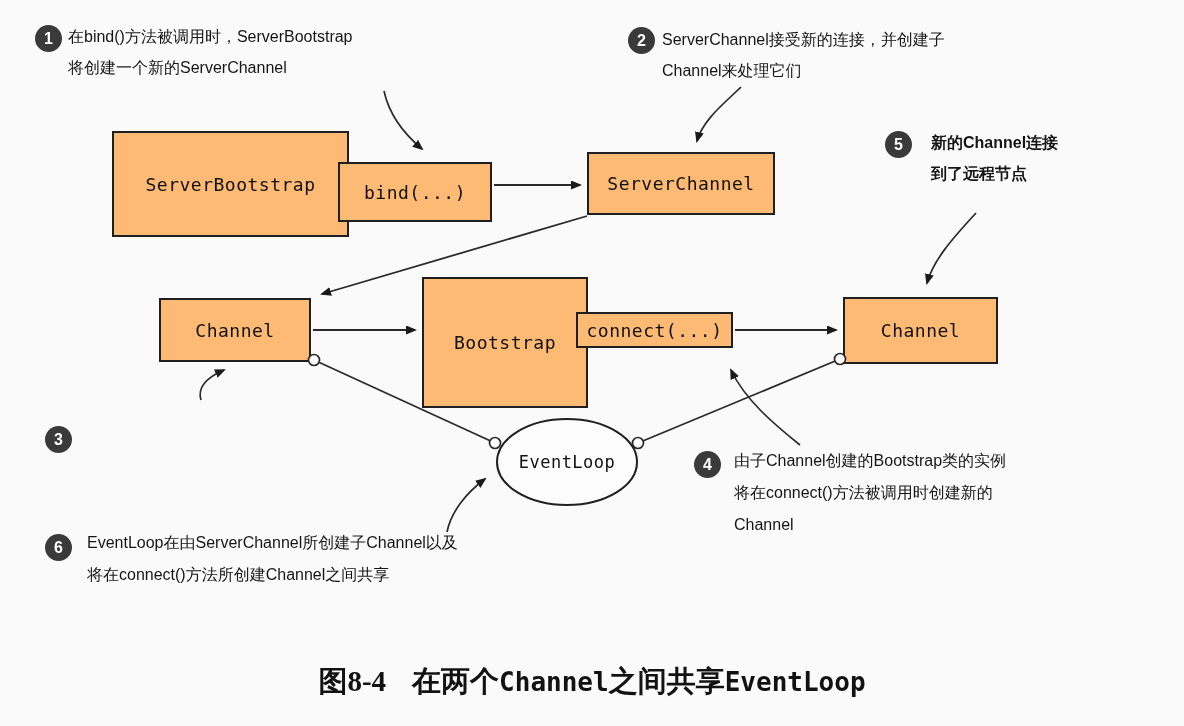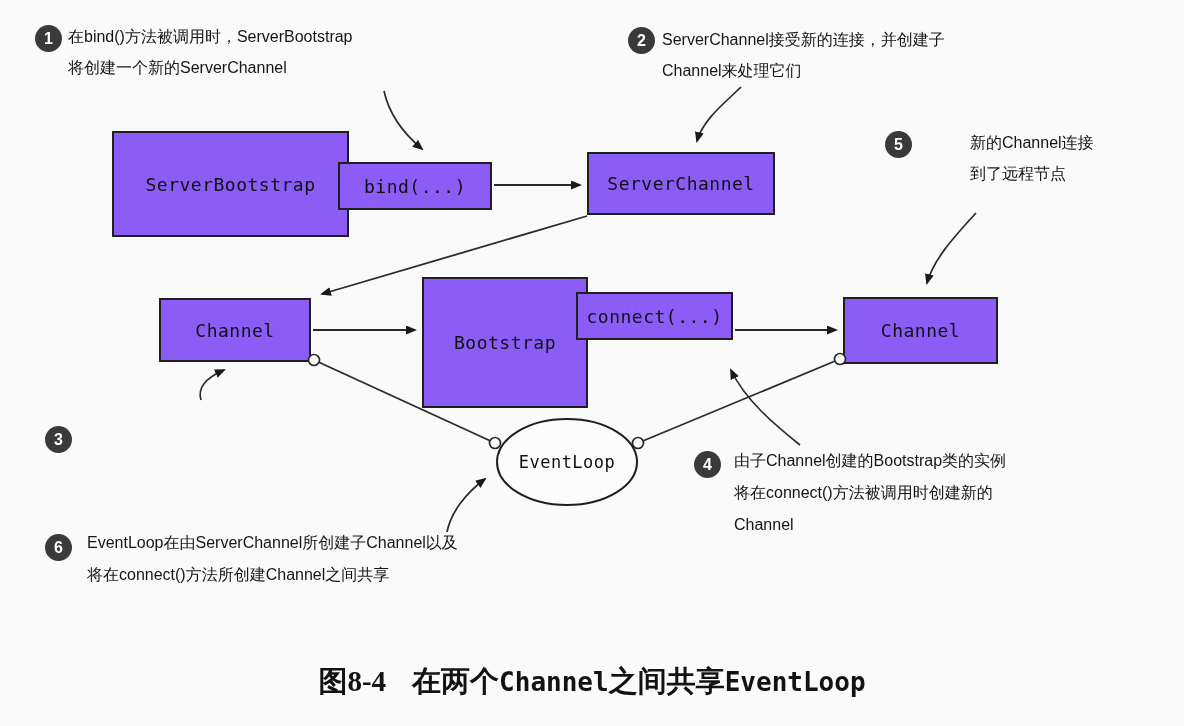--- a/index.html
+++ b/index.html
@@ -7,35 +7,35 @@
     position:relative;
     width:1184px;height:726px;
     background:#fafafa;
     overflow:hidden;
     font-family:"Liberation Sans",sans-serif;
   }
   
   .node{
     position:absolute;
     border:2px solid #1f1f1f;
-    background:#8b5cf6;
+    background:#fdba74;
     display:flex;align-items:center;justify-content:center;
     font-family:"DejaVu Sans Mono","Liberation Mono",monospace;
     font-size:18px;color:#101010;letter-spacing:.5px;
     box-sizing:border-box;
     z-index:1;
     white-space:nowrap;
     text-align:right;
   }
   #box-server-bootstrap{left:112px;top:131px;width:237px;height:106px;}
-  #box-bind{left:338px;top:162px;width:154px;height:48px;z-index:2;}
+  #box-bind{left:338px;top:162px;width:154px;height:60px;z-index:2;}
   #box-server-channel{left:587px;top:152px;width:188px;height:63px;}
   #box-channel-left{left:159px;top:298px;width:152px;height:64px;}
   #box-bootstrap{left:422px;top:277px;width:166px;height:131px;}
-  #box-connect{left:576px;top:292px;width:157px;height:48px;z-index:2;}
+  #box-connect{left:576px;top:312px;width:157px;height:36px;z-index:2;}
   #box-channel-right{left:843px;top:297px;width:155px;height:67px;}
   
   #label-event-loop{
     position:absolute;left:497px;top:419px;width:140px;height:86px;
     display:flex;align-items:center;justify-content:center;
     font-family:"DejaVu Sans Mono","Liberation Mono",monospace;
     font-size:17px;color:#101010;letter-spacing:.5px;z-index:4;
   }
   
   #connectors{position:absolute;left:0;top:0;z-index:3;pointer-events:none;}
@@ -48,21 +48,21 @@
   }
   .ann-text{
     position:absolute;
     font-size:16px;line-height:31px;color:#151515;
     white-space:nowrap;z-index:5;
   }
   #badge-1{left:35px;top:25px;}   #text-1{left:68px;top:21px;}
   #badge-2{left:628px;top:27px;}  #text-2{left:662px;top:24px;}
   #badge-3{left:45px;top:426px;}  #text-3{left:80px;top:419px;}
   #badge-4{left:694px;top:451px;} #text-4{left:734px;top:445px;line-height:32px;}
-  #badge-5{left:885px;top:131px;} #text-5{left:970px;top:127px;}
+  #badge-5{left:885px;top:131px;} #text-5{left:931px;top:127px;font-weight:bold;}
   #badge-6{left:45px;top:534px;}  #text-6{left:87px;top:527px;line-height:32px;}
   
   #caption{
     position:absolute;left:0;top:662px;width:1184px;
     text-align:center;color:#121212;white-space:nowrap;z-index:5;
   }
   .cap-serif{
     font-family:"Liberation Serif","DejaVu Serif",serif;
     font-weight:600;font-size:29px;
   }

